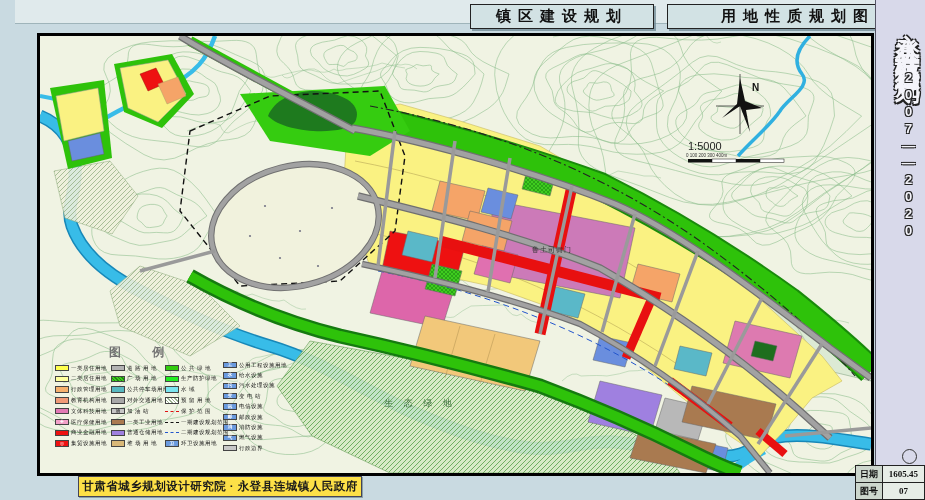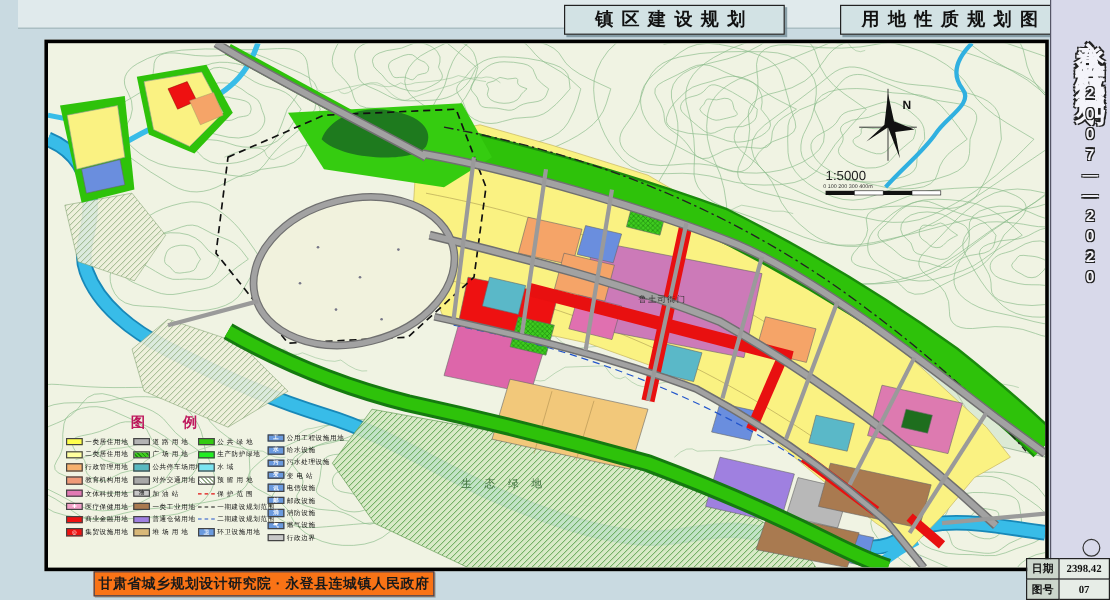--- a/index.html
+++ b/index.html
@@ -6,30 +6,30 @@
   body{width:925px;height:500px;position:relative;overflow:hidden;
        font-family:"Liberation Sans","DejaVu Sans",sans-serif;background:#c9dae1;}
   .page{position:absolute;inset:0;background:#c9dae1;margin-left:15px;}
 
   
   .top-strip{position:absolute;left:0;top:0;width:925px;height:23px;background:#e0eaec;border-bottom:1px solid #9fb4ba;}
   .title-box{position:absolute;top:4px;height:23px;background:#d2e2e4;border:1px solid #222;
              box-shadow:2px 2px 0 rgba(110,135,145,.75);display:flex;align-items:center;justify-content:center;
              font-weight:bold;font-size:15px;letter-spacing:7px;color:#111;z-index:5;}
   .tb1{left:455px;width:182px;}
-  .tb2{left:685px;width:188px;}
+  .tb2{left:652px;width:188px;padding-left:36px;}
 
   
   .map-frame{position:absolute;left:22px;top:33px;width:831px;height:437px;background:#f0f3e3;
              border:3px solid #000;box-sizing:content-box;overflow:hidden;z-index:2;}
   .map-frame svg{display:block;}
 
   
   .legend{position:absolute;left:13px;top:308px;width:232px;height:127px;pointer-events:none;z-index:4;}
-  .lg-title{position:absolute;left:56px;top:0;font-size:12px;font-weight:bold;letter-spacing:14px;color:#be185d;}
+  .lg-title{position:absolute;left:56px;top:0;font-size:12px;font-weight:bold;letter-spacing:14px;color:#737373;}
   .lg-item{position:absolute;display:flex;align-items:center;height:8px;}
   .lg-sw{width:14px;height:6.5px;border:0.5px solid #444;box-sizing:border-box;flex:0 0 14px;
          display:flex;align-items:center;justify-content:center;}
   .lg-sym{font-size:4.5px;line-height:4px;color:#fff;font-weight:bold;}
   .lg-label{font-size:5.5px;color:#111;margin-left:2px;white-space:nowrap;letter-spacing:.5px;}
   .sw-hatch{background:repeating-linear-gradient(45deg,#fff,#fff 1.5px,#9ab08e 1.5px,#9ab08e 2.5px);}
   .sw-ch{background:repeating-linear-gradient(45deg,#3fcc1f,#3fcc1f 1.5px,#1e8a10 1.5px,#1e8a10 2.5px);}
   .lg-line{width:14px;height:0;flex:0 0 14px;}
   .ln-red{border-top:1.6px dashed #e01010;}
   .ln-bd{border-top:1.6px dashed #111;}
@@ -44,21 +44,21 @@
   .v-years{writing-mode:vertical-rl;text-orientation:upright;margin-top:6px;
            font-size:13px;font-weight:bold;letter-spacing:2px;color:#f4f4fa;
            text-shadow:-1px -1px 0 #222,1px -1px 0 #222,-1px 1px 0 #222,1px 1px 0 #222;}
   .seal{position:absolute;right:24px;bottom:36px;width:13px;height:13px;border:1.5px solid #333;border-radius:50%;}
   .info-table{position:absolute;right:0;bottom:0;width:70px;z-index:7;border-collapse:collapse;font-family:Liberation Serif, serif;}
   .info-table td{border:1px solid #222;font-size:9px;font-weight:bold;color:#111;text-align:center;height:14px;}
   .info-table .lab{background:#ccd6cc;width:28px;}
   .info-table .val{background:#e7ede7;width:42px;}
 
   
-  .credit-box{position:absolute;left:63px;top:476px;width:282px;height:19px;background:#f97316;
+  .credit-box{position:absolute;left:63px;top:476px;width:282px;height:19px;background:#fde047;
               border:1px solid #445;box-shadow:1px 1px 0 rgba(110,135,145,.7);
               display:flex;align-items:center;justify-content:center;
               font-size:11.5px;font-weight:bold;color:#1a1a1a;letter-spacing:.5px;z-index:5;}
 </style>
 </head>
 <body>
 
 <div class="page">
 
   <div class="top-strip"></div>
@@ -476,21 +476,21 @@
   <div class="sidebar">
     <div class="v-title">永登县连城镇总体规划</div>
     <div class="v-years">2007——2020</div>
     <div class="seal"></div>
   </div>
 
   <table class="info-table">
     <tbody>
         <tr>
       <td class="lab">日期</td>
-      <td class="val">2398.42</td>
+      <td class="val">1605.45</td>
     </tr>
     <tr>
       <td class="lab">图号</td>
       <td class="val">07</td>
     </tr>
   </tbody>
     </table>
 
   <div class="credit-box">甘肃省城乡规划设计研究院 · 永登县连城镇人民政府</div>
 </div>

